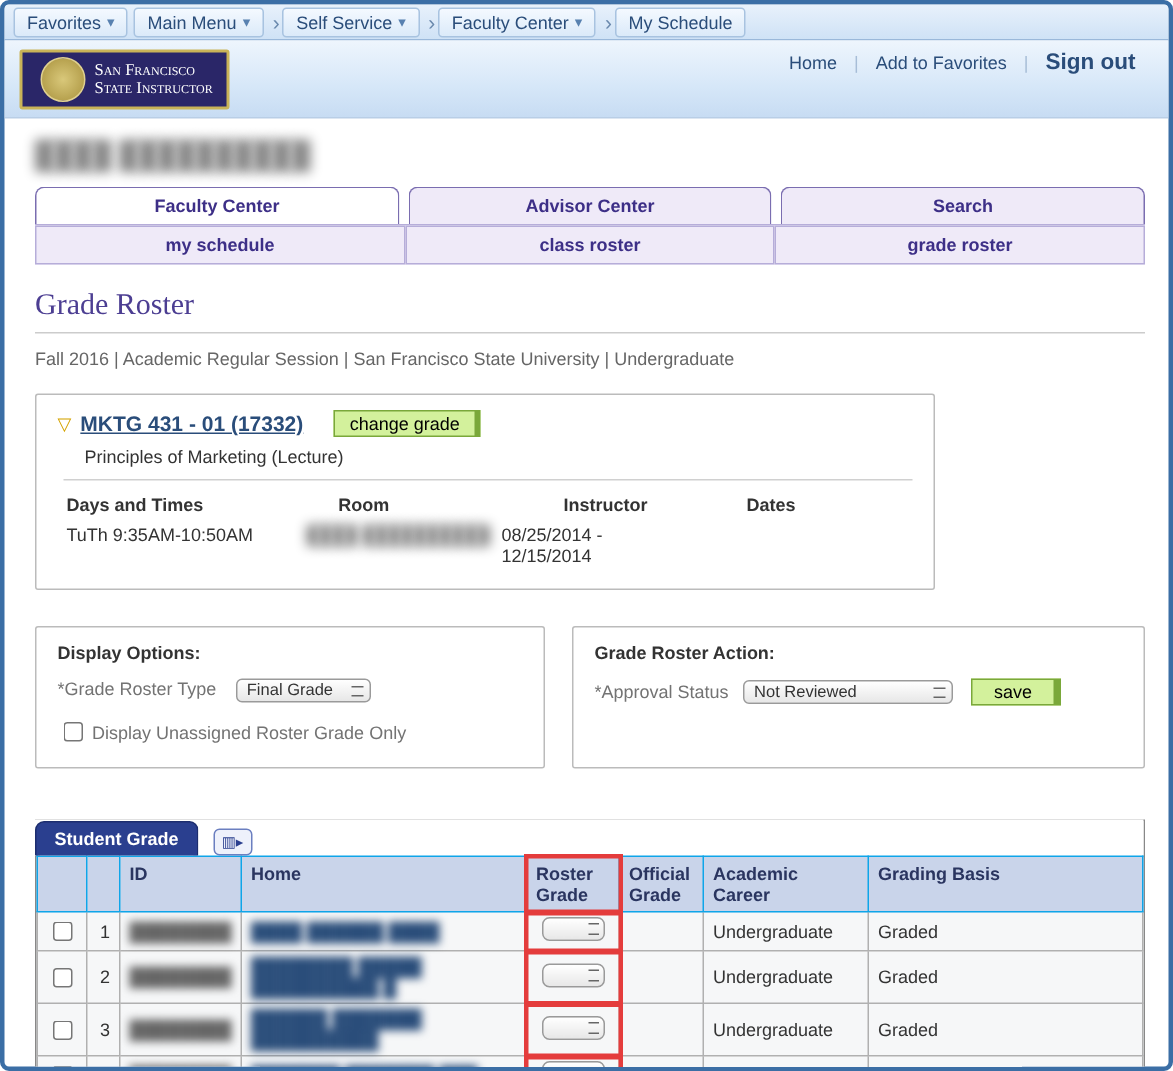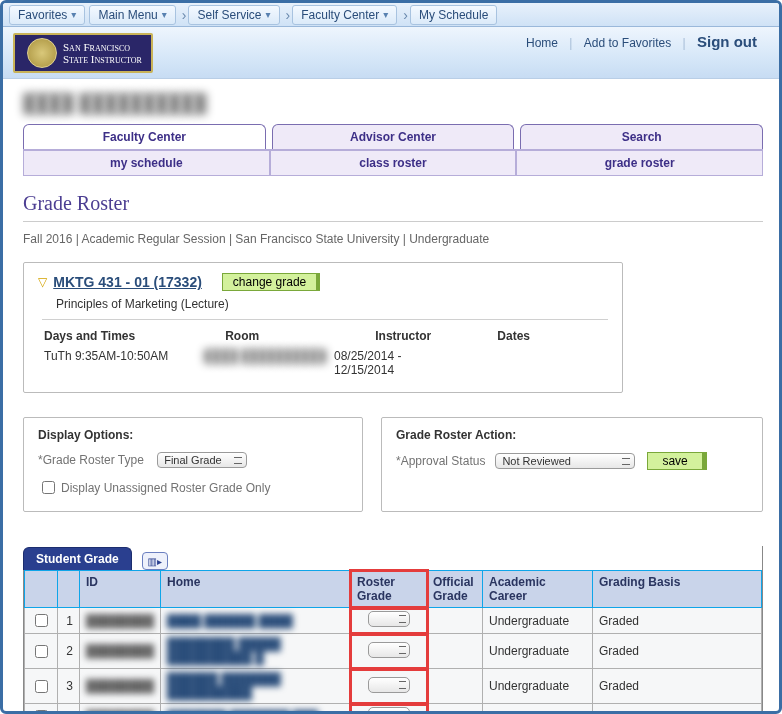--- a/index.html
+++ b/index.html
@@ -263,21 +263,21 @@
   table.roster td{
     border:1px solid #b0b0b0;
     padding:3px 6px;
     background:#f6f7f8;
     vertical-align:middle;
   }
   .col-chk{width:28px;}
   .col-num{width:22px;}
   .col-id{width:78px;}
   .col-name{width:190px;}
-  .col-rg{width:76px;}
+  .col-rg{width:62px;}
   .col-og{width:56px;}
   .col-ac{width:110px;}
   .col-gb{}
   .redbox{
     outline:3px solid #e43c3c;
     outline-offset:-1px;
   }
   .blurred-cell{ filter: blur(3px); color:#666;}
   .namelink{ color:#2a4d7a; text-decoration:underline; cursor:pointer;}
   .gradesel{

